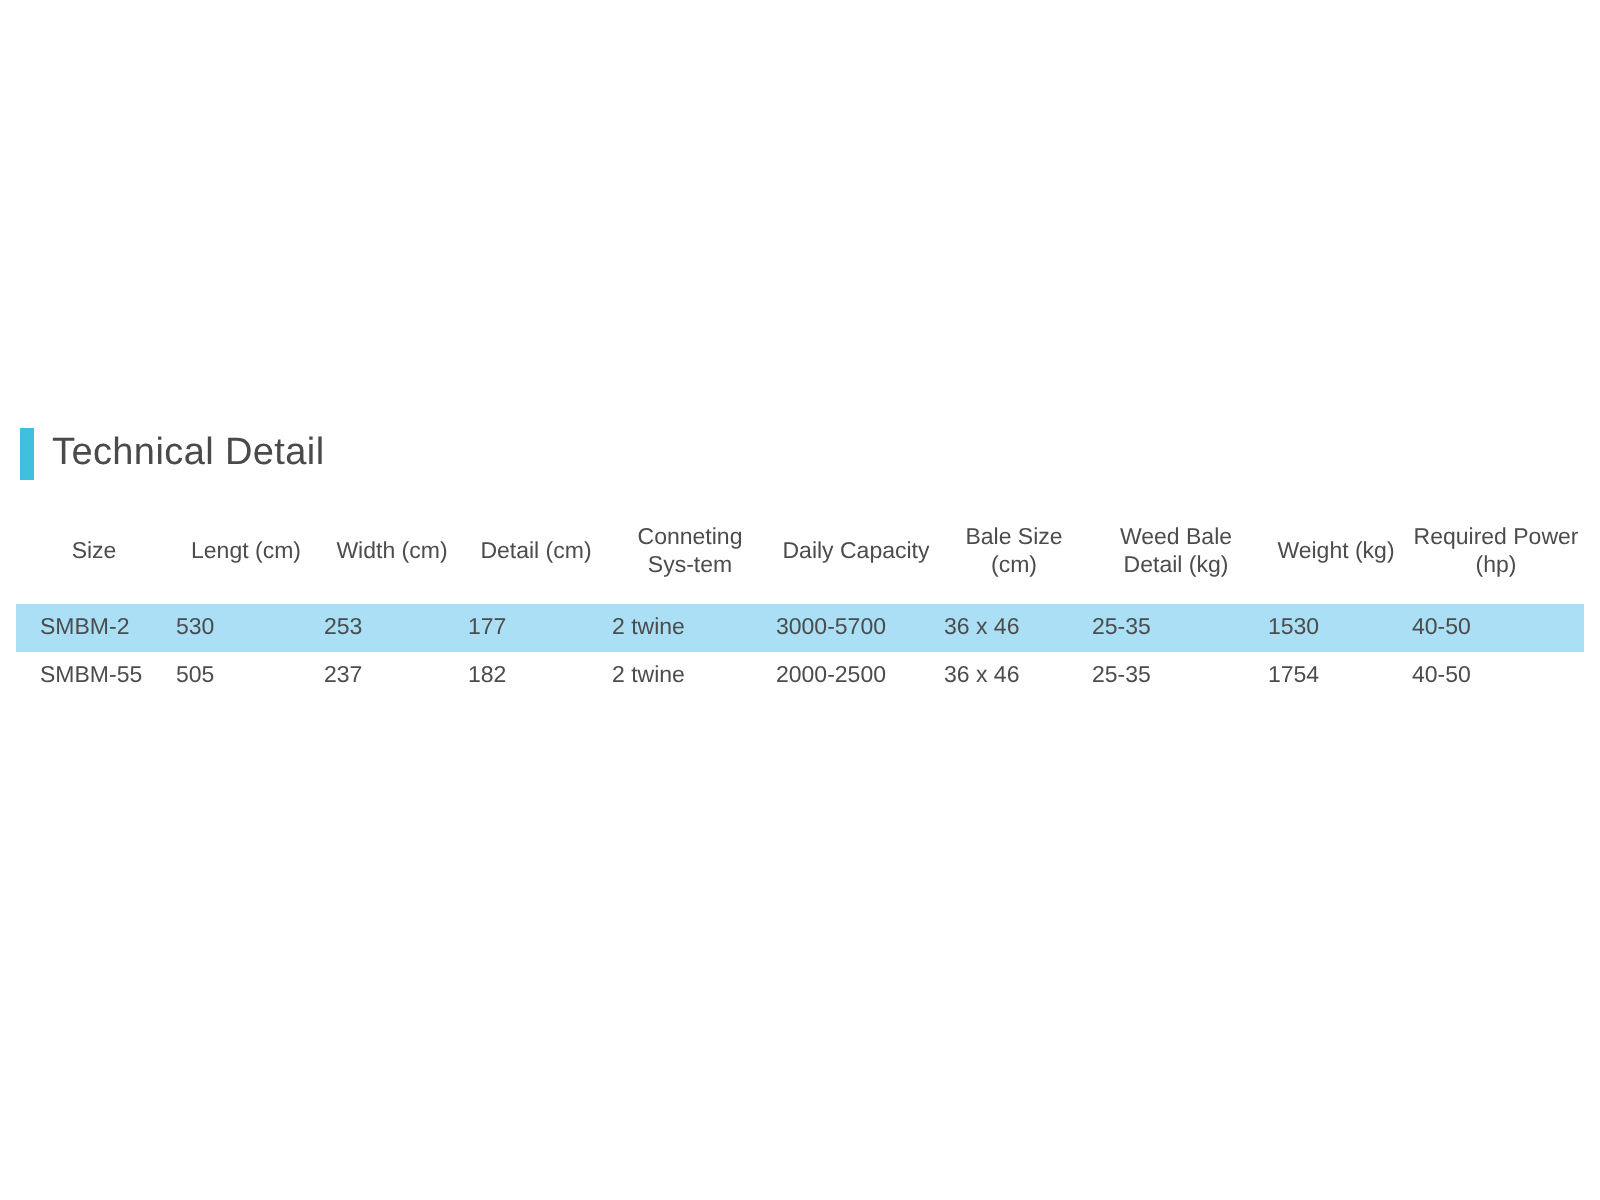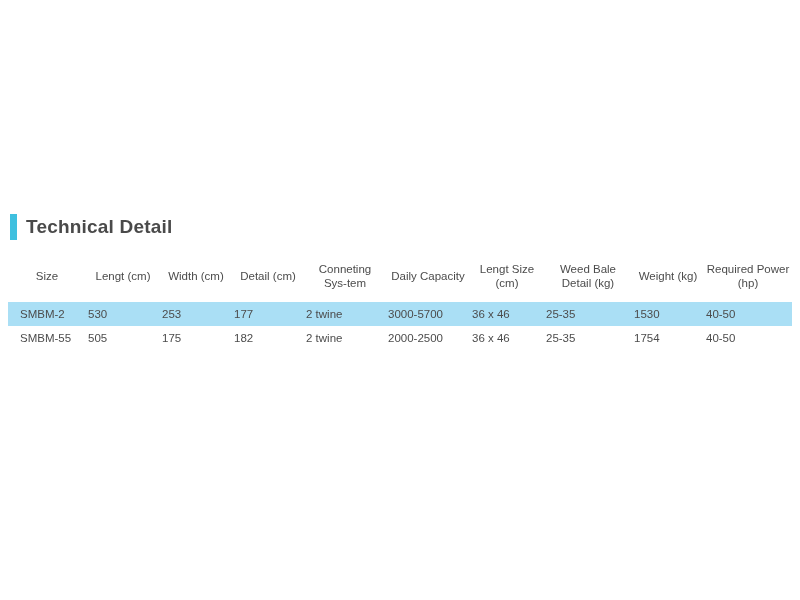--- a/index.html
+++ b/index.html
@@ -32,21 +32,21 @@
     margin-left: 2px;
   }
   .title-bar {
     width: 7px;
     height: 26px;
     background: #3fc0df;
     margin-right: 9px;
   }
   .section-title {
     font-size: 19px;
-    font-weight: bold;
+    font-weight: normal;
     color: #4a4a4a;
     letter-spacing: 0.2px;
     line-height: 26px;
   }
   table.spec {
     margin-top: 14px;
     width: 784px;
     border-collapse: collapse;
     table-layout: fixed;
   }
@@ -105,21 +105,21 @@
         <col style="width:88px">
       </colgroup>
       <thead>
         <tr>
           <th class="col-type">Size</th>
           <th>Lengt (cm)</th>
           <th>Width (cm)</th>
           <th>Detail (cm)</th>
           <th>Conneting Sys-tem</th>
           <th>Daily Capacity</th>
-          <th>Lengt Size (cm)</th>
+          <th>Bale Size (cm)</th>
           <th>Weed Bale Detail (kg)</th>
           <th>Weight (kg)</th>
           <th>Required Power (hp)</th>
         </tr>
       </thead>
       <tbody>
         <tr class="highlight">
           <td class="col-type">SMBM-2</td>
           <td>530</td>
           <td>253</td>
@@ -127,21 +127,21 @@
           <td>2 twine</td>
           <td>3000-5700</td>
           <td>36 x 46</td>
           <td>25-35</td>
           <td>1530</td>
           <td>40-50</td>
         </tr>
         <tr>
           <td class="col-type">SMBM-55</td>
           <td>505</td>
-          <td>175</td>
+          <td>237</td>
           <td>182</td>
           <td>2 twine</td>
           <td>2000-2500</td>
           <td>36 x 46</td>
           <td>25-35</td>
           <td>1754</td>
           <td>40-50</td>
         </tr>
       </tbody>
     </table>

